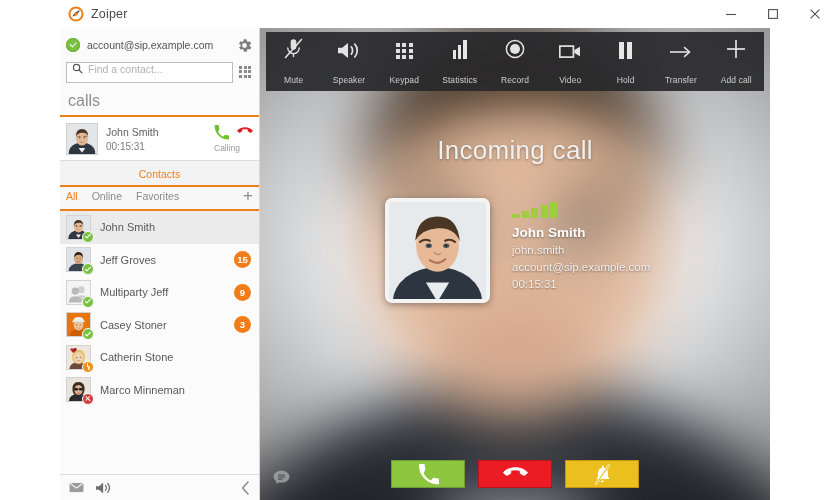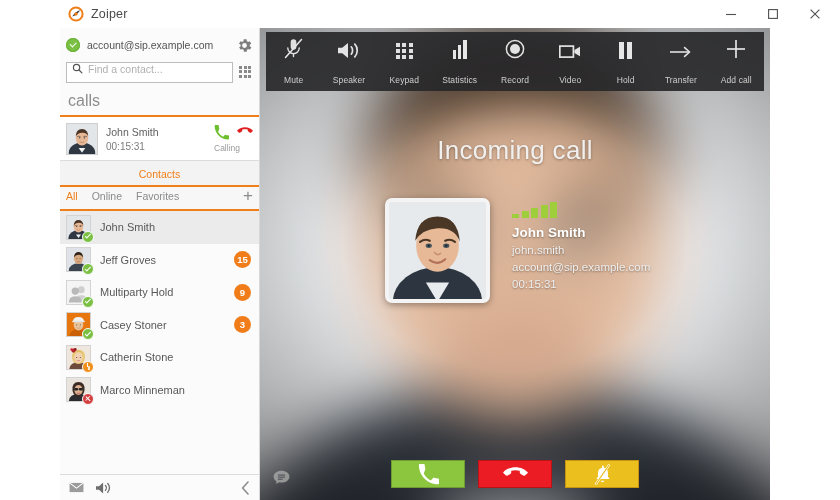--- a/index.html
+++ b/index.html
@@ -519,21 +519,21 @@
 
       <div class="crow">
         <span class="cav">
           <span class="ph">
               <svg width="23" height="23" viewBox="0 0 100 100">
                 <use href="#sym-group"></use>
               </svg>
             </span>
           <i class="badge-st st-on"></i>
         </span>
-        <span class="cname">Multiparty Hold</span>
+        <span class="cname">Multiparty Jeff</span>
         <span class="cbadge">9</span>
       </div>
 
       <div class="crow">
         <span class="cav">
           <span class="ph">
               <svg width="23" height="23" viewBox="0 0 100 100">
                 <use href="#sym-man3"></use>
               </svg>
             </span>

